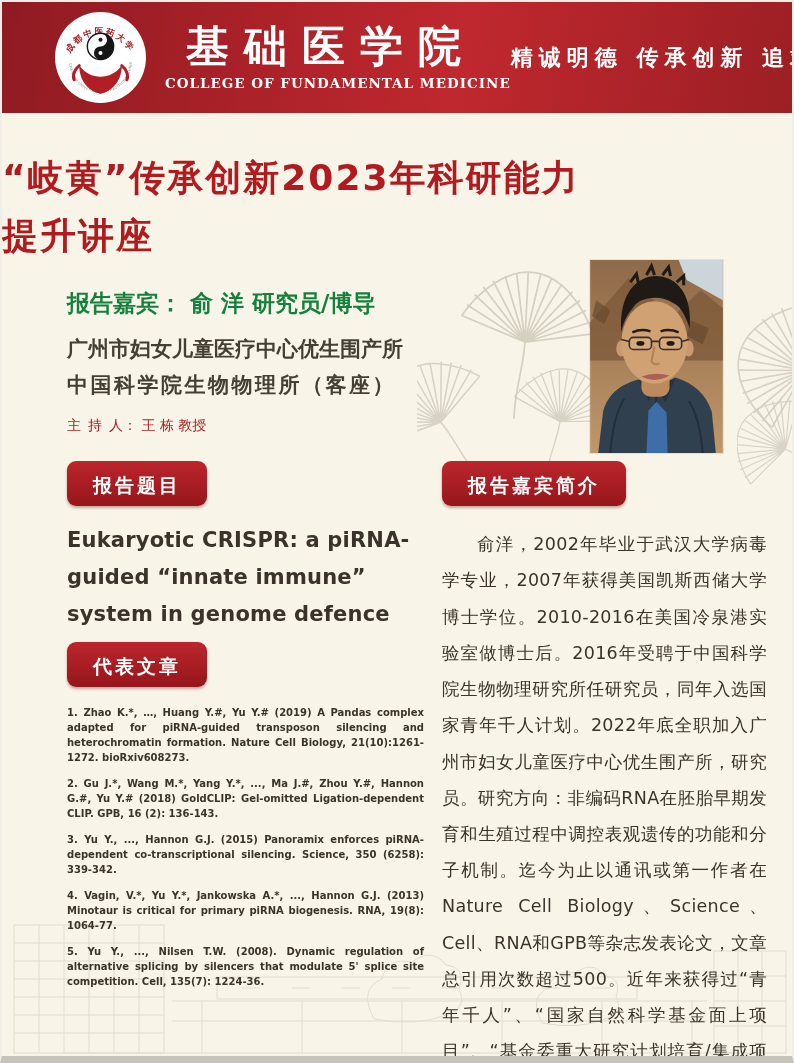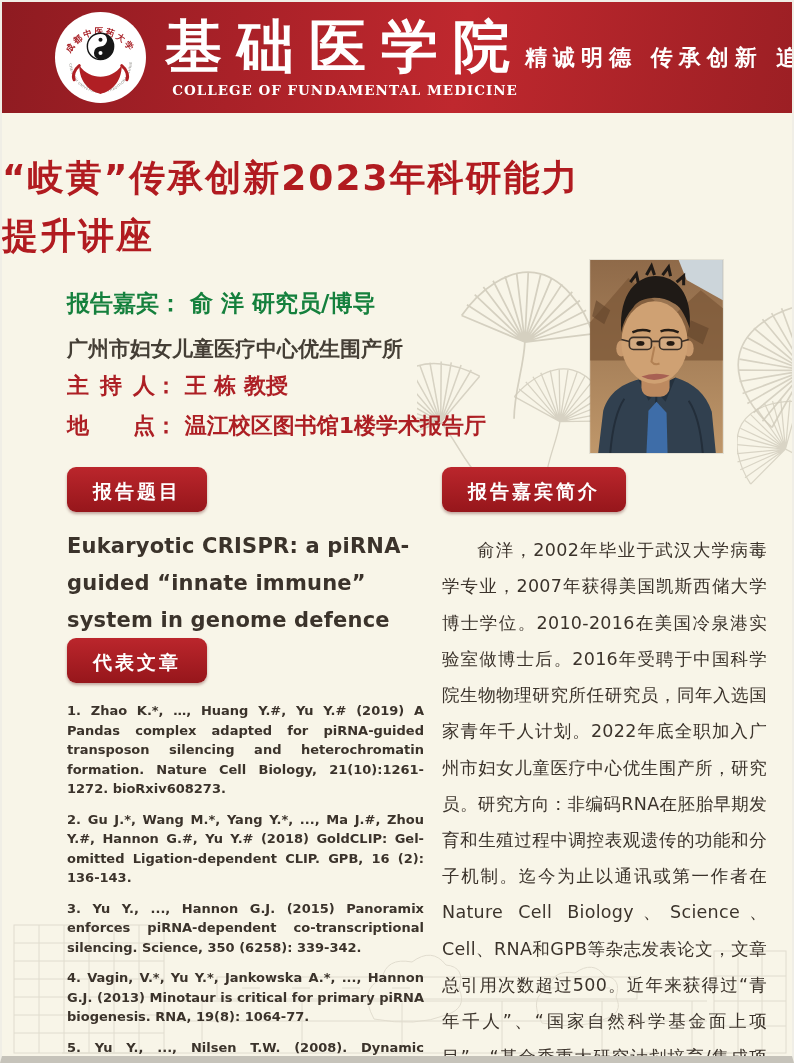--- a/index.html
+++ b/index.html
@@ -19,59 +19,59 @@
   .deco-ginkgo-right{left:735px;top:265px;}
   .deco-building{left:0;bottom:0;}
   
   .banner{
     position:relative;height:111px;
     background:linear-gradient(100deg,#8e1b21 0%,#a92128 30%,#bf282e 58%,#9c1f24 100%);
     display:flex;align-items:center;
   }
   .logo{width:93px;height:93px;margin-left:52px;flex:0 0 auto;}
   .school{margin-left:18px;color:#ffffff;}
-  .school-cn{font-size:57px;font-weight:bold;letter-spacing:15px;line-height:1.05;white-space:nowrap;}
+  .school-cn{font-size:43px;font-weight:bold;letter-spacing:15px;line-height:1.05;white-space:nowrap;margin-left:21px;}
   .school-en{font-family:"DejaVu Serif","Liberation Serif",serif;font-size:13.5px;font-weight:bold;letter-spacing:1px;margin-top:6px;white-space:nowrap;text-align:center;}
   .motto{
     margin-left:auto;margin-right:26px;color:#ffffff;
     font-family:"DejaVu Serif","Liberation Serif",serif;
     font-size:22px;font-weight:bold;letter-spacing:6px;white-space:nowrap;
   }
   
   .main-title{
     margin-top:36px;text-align:left;color:#b11b20;
     font-size:36px;font-weight:900;letter-spacing:2px;line-height:1.6;
   }
   
   .info{position:relative;margin:24px 0 0 65px;width:520px;z-index:2;}
   .row{margin:0 0 13px 0;white-space:nowrap;}
   .row-guest{font-size:23px;font-weight:bold;color:#15803d;margin-bottom:16px;}
   .row-aff{font-size:21px;color:#443e35;font-weight:700;margin-bottom:8px;}
   .row-aff2{letter-spacing:2.5px;margin-bottom:18px;}
-  .row-meta{font-size:22px;font-weight:bold;color:#ad1f24;margin-bottom:10px;}
+  .row-meta{font-size:14px;font-weight:normal;color:#ad1f24;margin-bottom:10px;}
   .lab-j{display:inline-block;width:4em;text-align:justify;text-align-last:justify;}
   .photo{position:absolute;left:588px;top:258px;width:133px;height:193px;z-index:2;box-shadow:0 0 0 1px rgba(0,0,0,0.08);}
   
   .columns{display:flex;margin:26px 0 0 65px;position:relative;z-index:2;}
   .col-left{width:357px;flex:0 0 auto;}
   .col-right{width:325px;margin-left:18px;flex:0 0 auto;}
   .badge{
     display:inline-block;
     background:linear-gradient(#bb262c,#96161b);
     color:#ffffff;font-size:19px;font-weight:bold;letter-spacing:3px;
     padding:12px 26px 7px 26px;border-radius:9px;
     box-shadow:0 2px 3px rgba(90,20,20,0.35);
     margin-bottom:6px;
   }
   .report-title{
-    margin:10px 0 0 0;font-size:21px;font-weight:bold;color:#3b332b;
+    margin:10px 0 10px 0;font-size:21px;font-weight:bold;color:#3b332b;
     line-height:1.75;letter-spacing:0.2px;
   }
   .ref{
-    margin:0 0 11px 0;font-size:13px;font-weight:bold;color:#3b332b;
+    margin:0 0 11px 0;font-size:10px;font-weight:bold;color:#3b332b;
     line-height:1.5;text-align:justify;
   }
   .bio{
     margin:14px 0 0 0;font-size:17.5px;color:#3b332b;line-height:2.07;
     text-align:justify;text-indent:2em;letter-spacing:0.3px;
   }
 </style>
 </head>
 <body>
 
@@ -148,27 +148,24 @@
     <div>“岐黄”传承创新2023年科研能力</div>
     <div>提升讲座</div>
   </div>
 
   <section class="info">
     <div class="row row-guest">
       <span>报告嘉宾</span><span>：</span>
       <span>俞 洋  研究员/博导</span>
     </div>
     <div class="row row-aff">广州市妇女儿童医疗中心优生围产所</div>
+    <div class="row row-aff row-aff2">中国科学院生物物理所（客座）</div>
     <div class="row row-meta">
       <span class="lab-j">主持人</span><span>：</span>
       <span>王 栋 教授</span>
-    </div>
-    <div class="row row-meta">
-      <span class="lab-j">地点</span><span>：</span>
-      <span>温江校区图书馆1楼学术报告厅</span>
     </div>
   </section>
 
   <div class="photo">
     <svg width="133" height="193" viewBox="0 0 132 192">
       <defs>
         <linearGradient id="mg" x1="0" y1="0" x2="0" y2="1">
           <stop offset="0" stop-color="#8f6a49"></stop>
             <stop offset="1" stop-color="#bf976a"></stop>
         </linearGradient>

